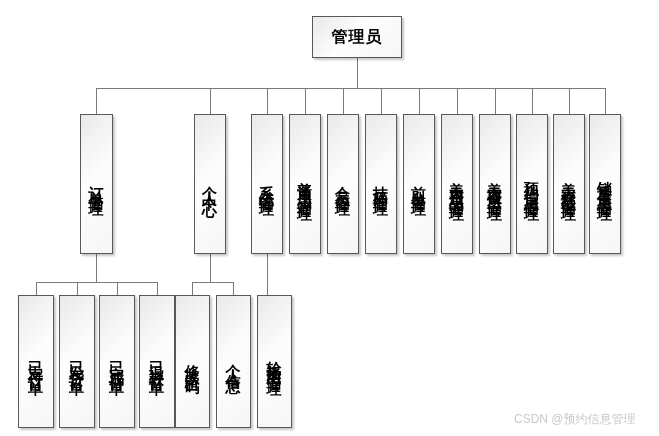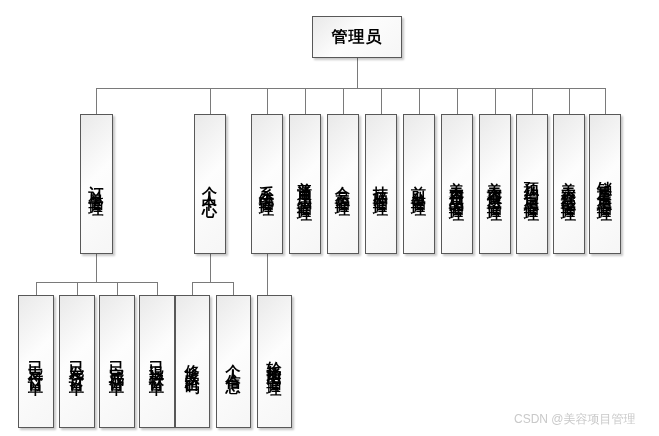--- a/index.html
+++ b/index.html
@@ -79,14 +79,14 @@
   <div class="node vert" style="left:589px;top:114px;width:32px;height:140px">销量信息管理</div>
 
   <div class="node vert" style="left:18px;top:295px;width:36px;height:133px">已支付订单</div>
   <div class="node vert" style="left:59px;top:295px;width:36px;height:133px">已发货订单</div>
   <div class="node vert" style="left:99px;top:295px;width:36px;height:133px">已完成订单</div>
   <div class="node vert" style="left:139px;top:295px;width:36px;height:133px">已退款订单</div>
   <div class="node vert" style="left:175px;top:295px;width:35px;height:133px">修改密码</div>
   <div class="node vert" style="left:216px;top:295px;width:35px;height:133px">个人信息</div>
   <div class="node vert" style="left:257px;top:295px;width:35px;height:133px">轮播图管理</div>
 
-  <div class="watermark">CSDN @美容项目管理</div>
+  <div class="watermark">CSDN @预约信息管理</div>
 </div>
 
 </body></html>

